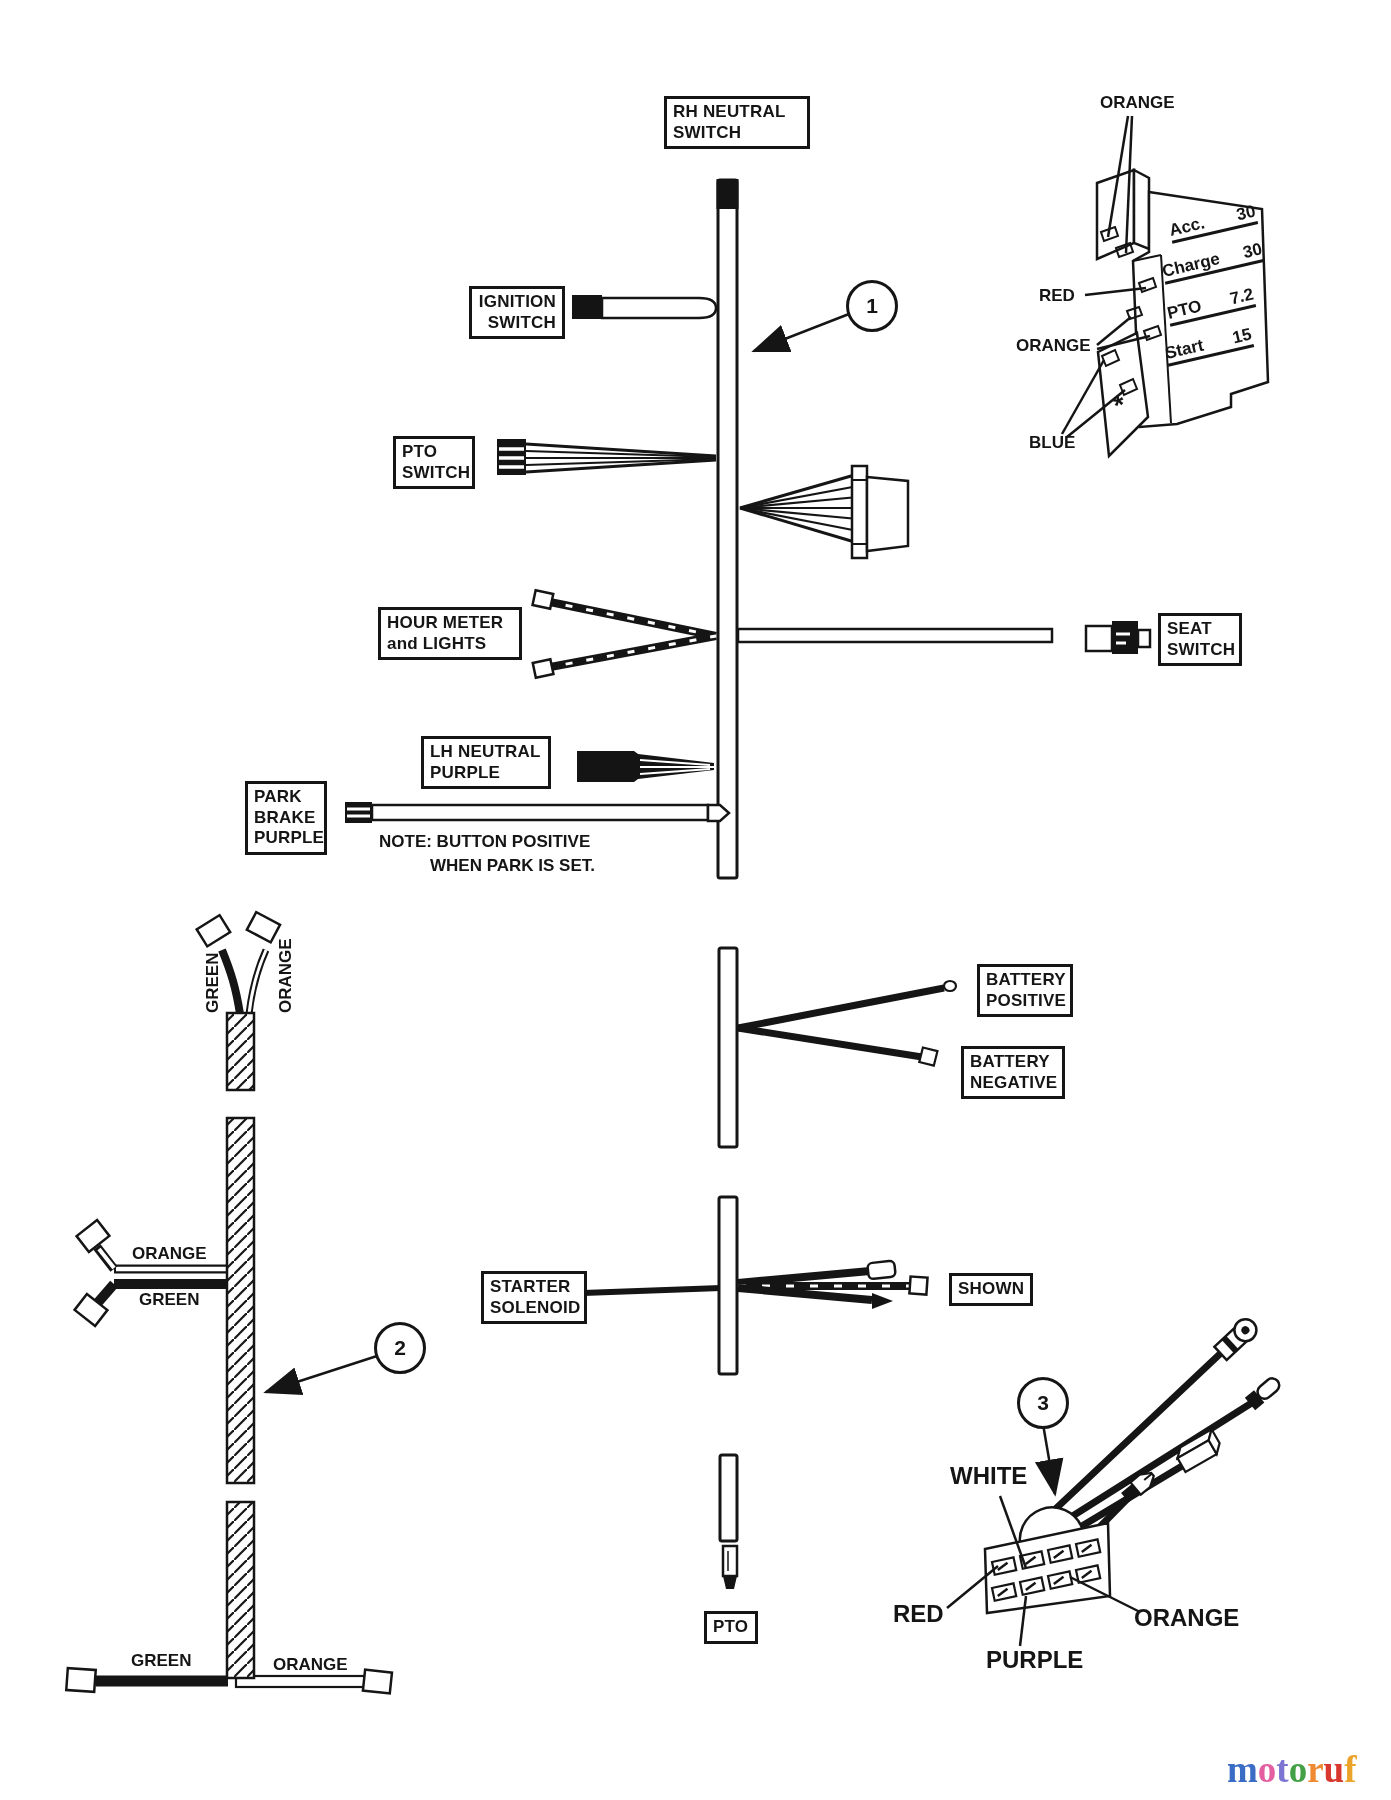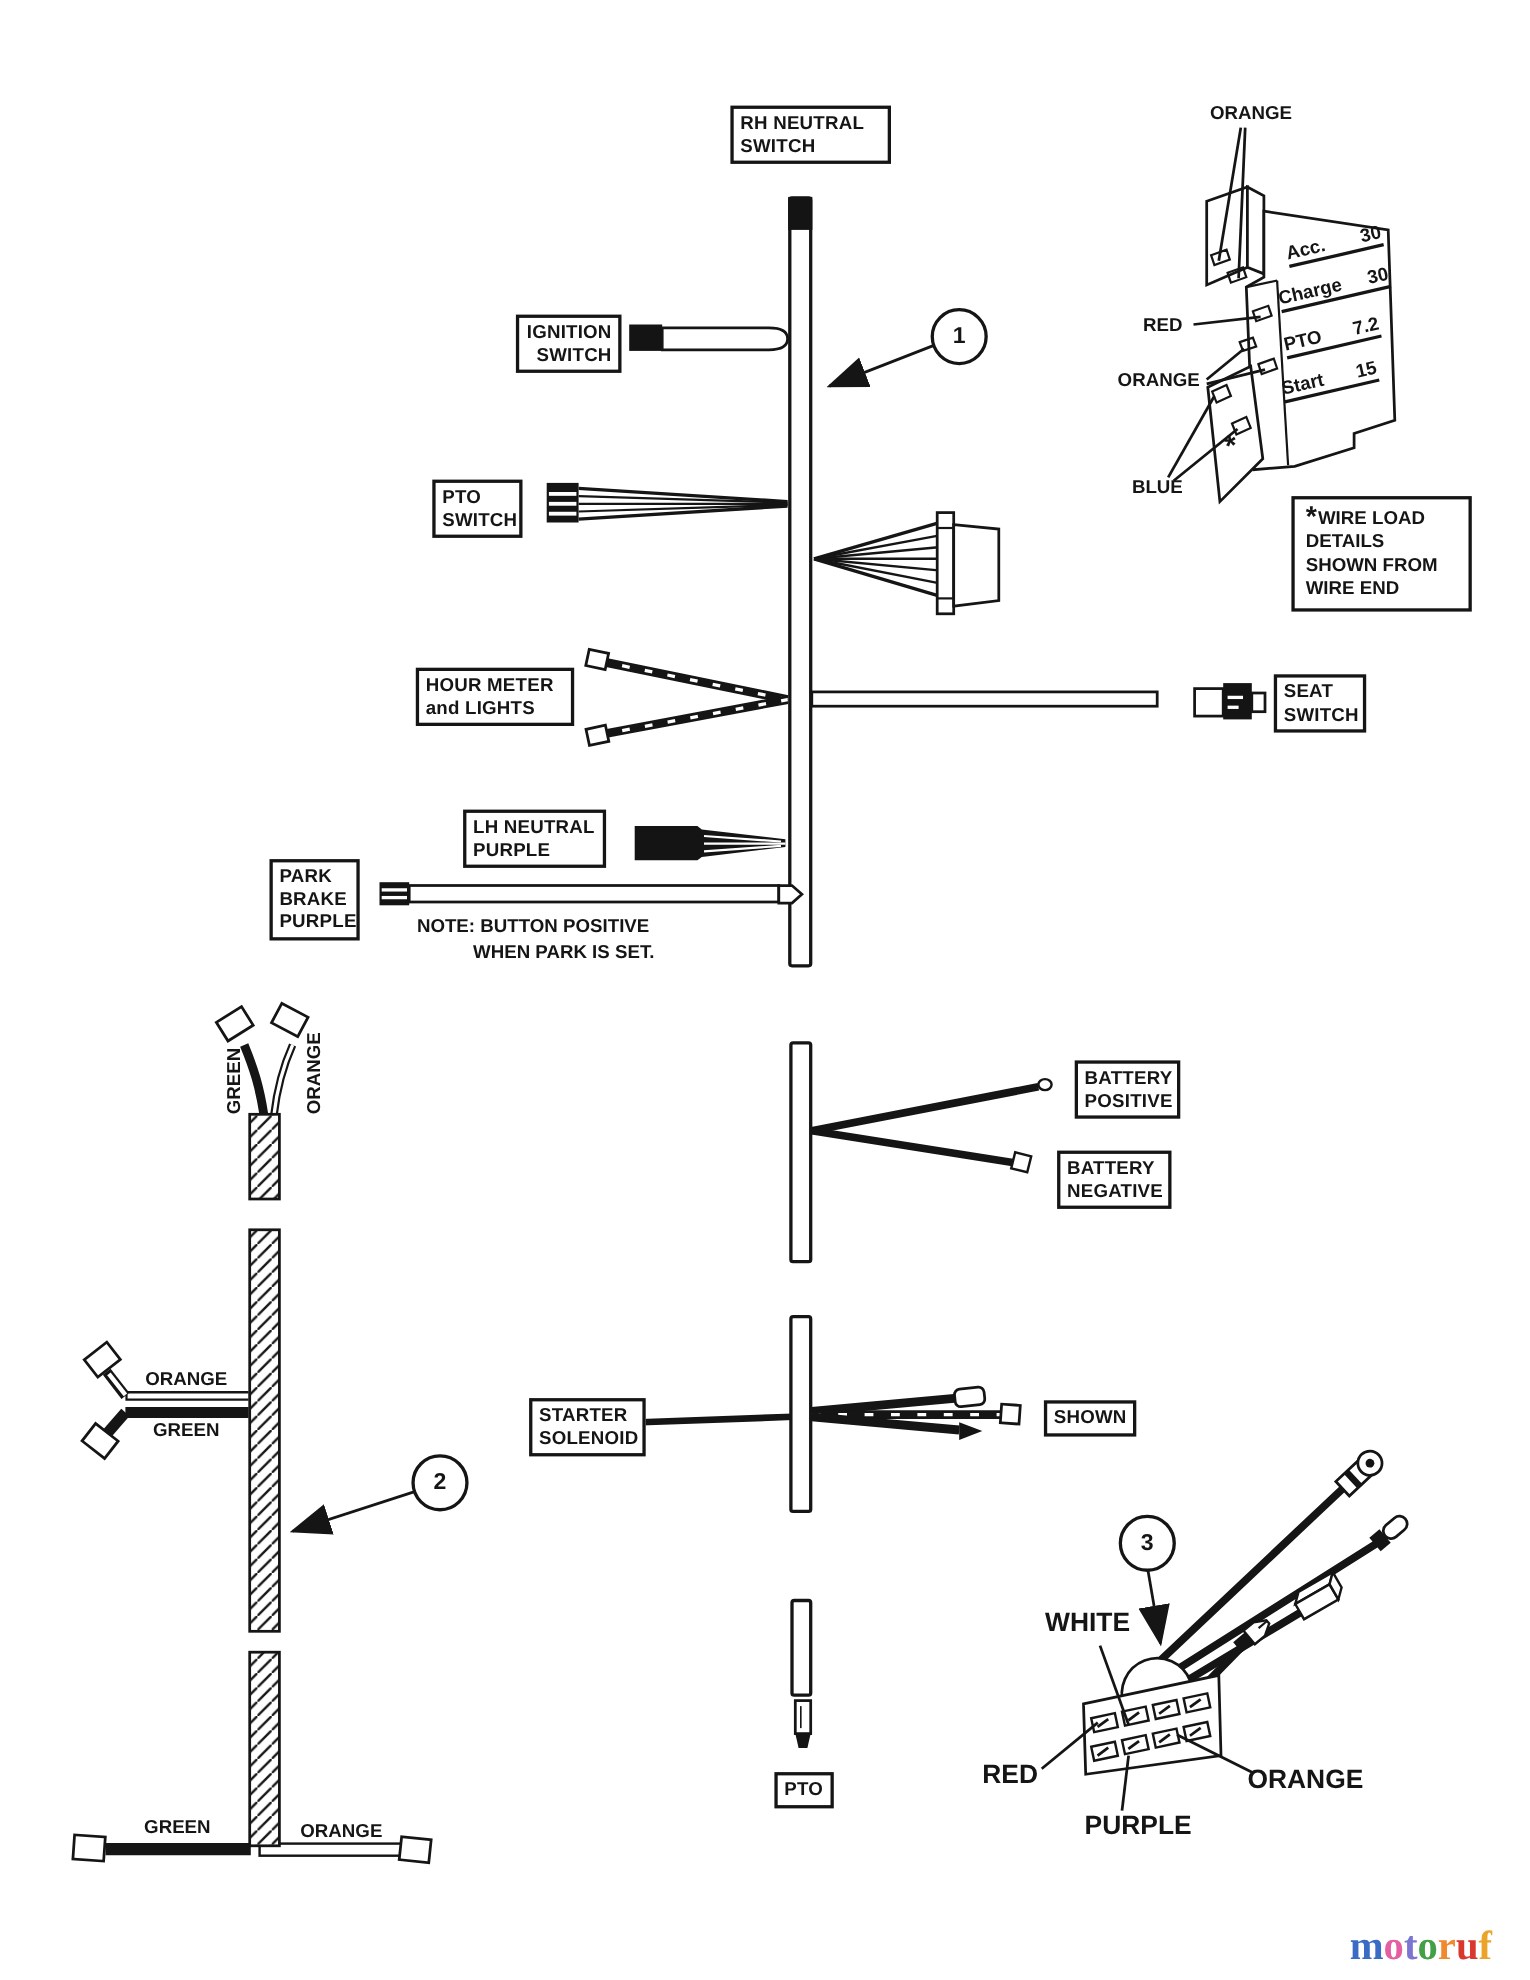--- a/index.html
+++ b/index.html
@@ -294,26 +294,20 @@
 <div class="box" style="left:1158px;top:613px;width:66px;">SEAT SWITCH</div>
 
 <div class="box" style="left:977px;top:964px;width:78px;">BATTERY POSITIVE</div>
 <div class="box" style="left:961px;top:1046px;width:86px;">BATTERY NEGATIVE</div>
 
 <div class="box" style="left:460px;top:1271px;width:88px;margin-left:21px;">STARTER SOLENOID</div>
 <div class="box" style="left:949px;top:1273px;white-space:nowrap;">SHOWN</div>
 
 <div class="box" style="left:704px;top:1611px;width:36px;">PTO</div>
 
-<div class="wireload">
-  <div><span class="ast">*</span><span>WIRE LOAD</span></div>
-  <div>DETAILS</div>
-  <div>SHOWN FROM</div>
-  <div>WIRE END</div>
-</div>
 
 <div class="fuserow" style="left:1170px;top:222px;width:88px;">
   <span>Acc.</span>
       <span>30</span>
 </div>
 <div class="fuserow" style="left:1163px;top:263px;width:102px;">
   <span>Charge</span>
       <span>30</span>
 </div>
 <div class="fuserow" style="left:1168px;top:305px;width:88px;">

